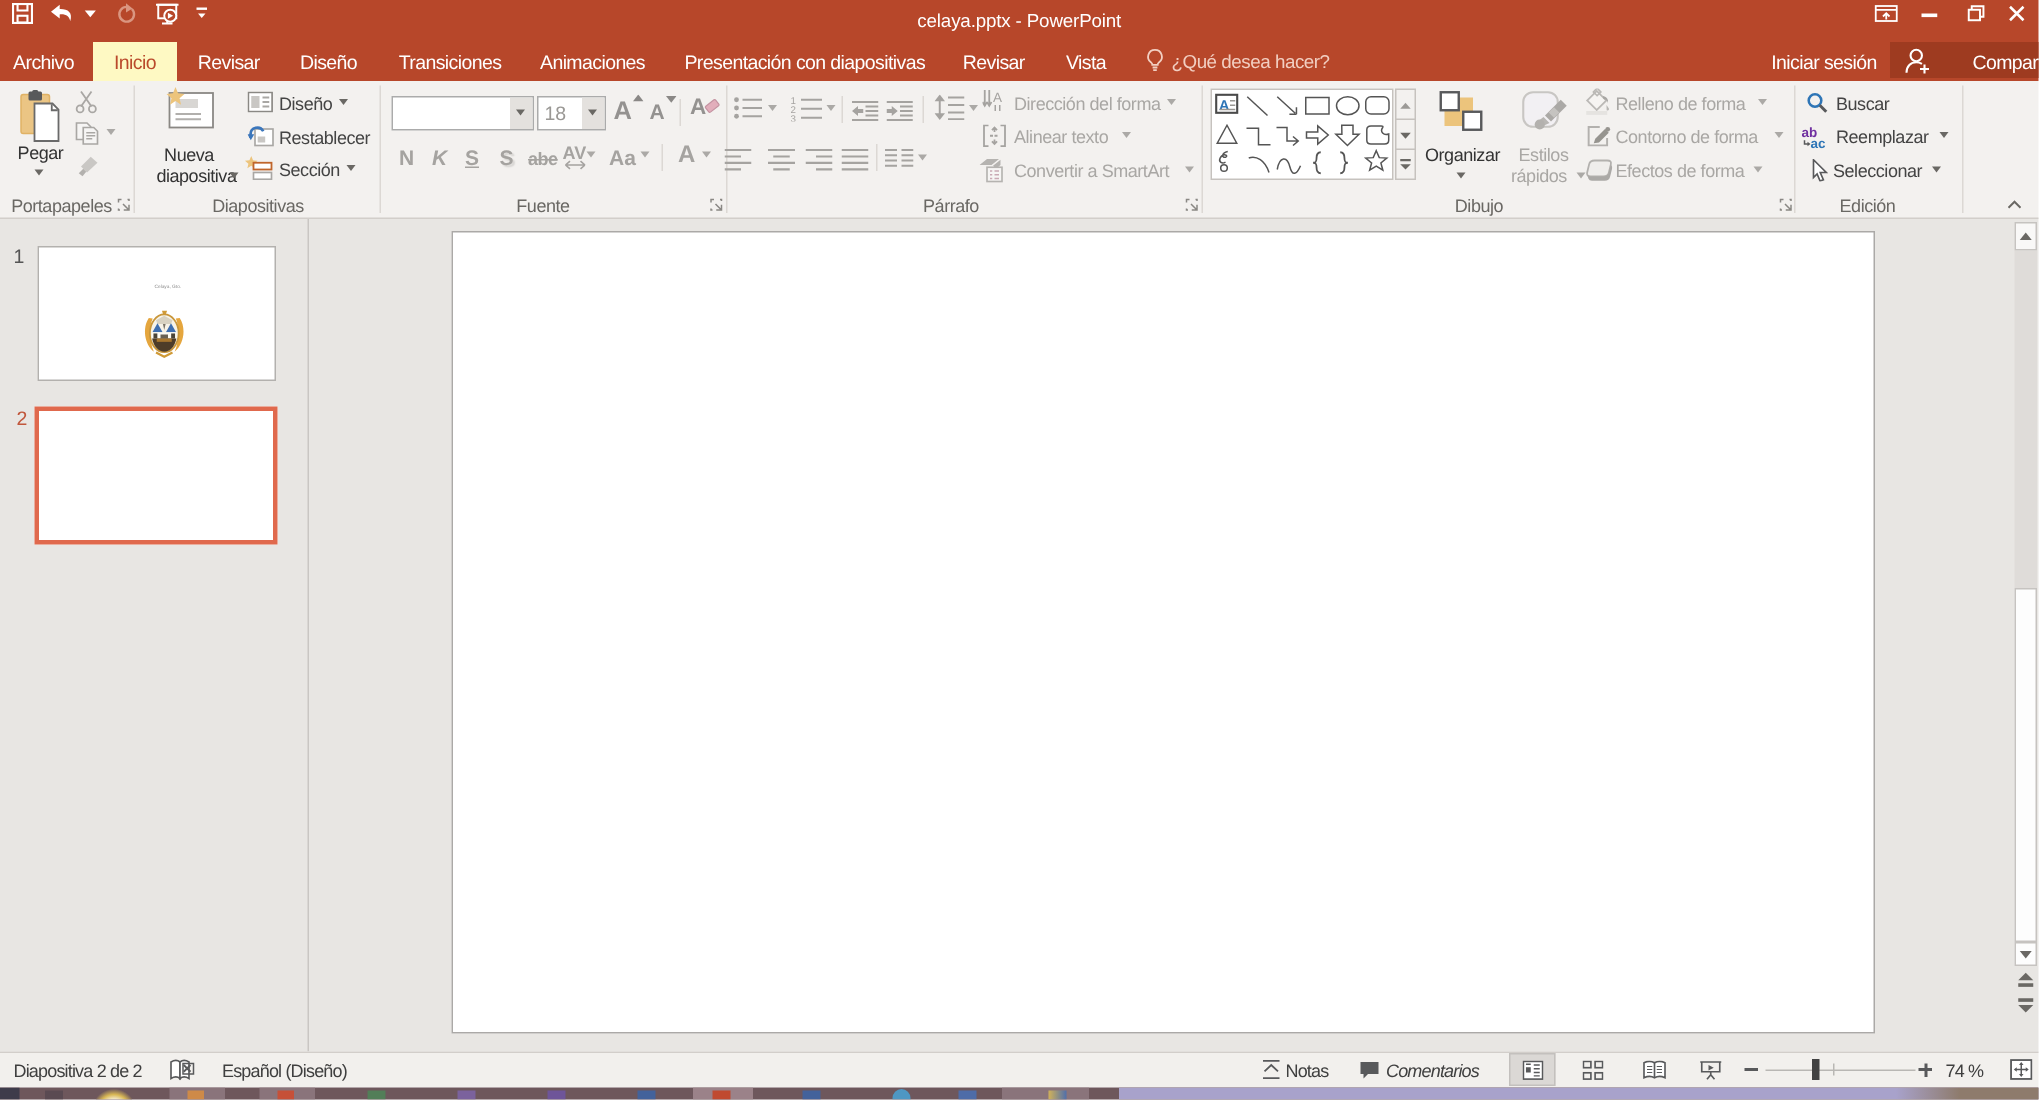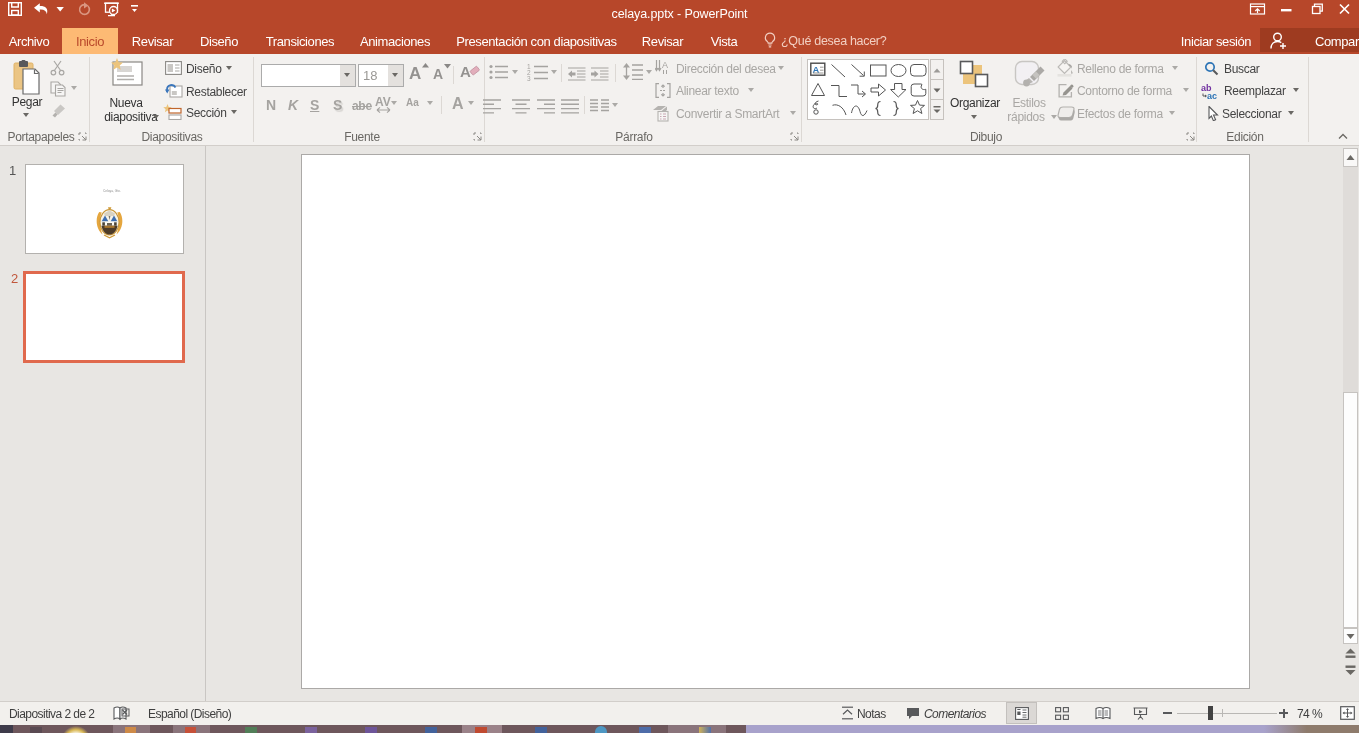--- a/index.html
+++ b/index.html
@@ -4,21 +4,21 @@
 <style>
 * { margin:0; padding:0; box-sizing:border-box; }
 html,body { width:1359px; height:733px; overflow:hidden; font-family:"Liberation Sans", sans-serif; background:#fff; }
 .abs { position:absolute; }
 svg { display:block; }
 
 #titlebar { position:absolute; top:0; left:0; width:1359px; height:28px; background:#B7472A; }
 #tabrow { position:absolute; top:28px; left:0; width:1359px; height:26px; background:#B7472A; }
 #title { position:absolute; top:7px; left:0; width:1359px; text-align:center; color:#fff; font-size:12.5px; letter-spacing:-0.1px; }
 .tab { position:absolute; top:28px; height:26px; line-height:27px; color:#fff; font-size:13px; letter-spacing:-0.4px; text-align:center; }
-.tab.active { background:#fdba74; color:#BA4A2C; }
+.tab.active { background:#fef9c3; color:#BA4A2C; }
 
 #ribbon { position:absolute; top:54px; left:0; width:1359px; height:92px; background:#F3F1EF; border-bottom:1px solid #D2CECA; }
 .gsep { position:absolute; top:3px; width:1px; height:85px; background:#DCD8D4; }
 .glabel { position:absolute; top:76px; font-size:12px; letter-spacing:-0.3px; color:#6A6864; text-align:center; }
 .rtext { position:absolute; font-size:12px; letter-spacing:-0.3px; color:#444; white-space:nowrap; }
 .gtext { color:#A9A7A4; }
 .btxt { position:absolute; font-size:12px; letter-spacing:-0.3px; color:#333; text-align:center; white-space:nowrap; }
 .dd { position:absolute; width:0; height:0; border-left:3.5px solid transparent; border-right:3.5px solid transparent; border-top:4px solid #6A6864; }
 .dd.g { border-top-color:#ABA9A6; }
 .launch { position:absolute; width:11px; height:11px; }
@@ -239,21 +239,21 @@
 <div class="abs" style="left:310px;top:97px;font-size:14px;font-weight:bold;color:#A5A3A0;text-decoration:underline;">S</div>
 <div class="abs" style="left:333px;top:97px;font-size:14px;font-weight:bold;color:#A5A3A0;text-shadow:1.5px 1.5px 1px #D8D6D3;">S</div>
 <div class="abs" style="left:352px;top:99px;font-size:12px;font-weight:bold;color:#A5A3A0;text-decoration:line-through;letter-spacing:-0.3px;">abe</div>
 <div class="abs" style="left:375px;top:95px;font-size:12px;font-weight:bold;color:#A5A3A0;">AV</div>
 <svg class="abs" style="left:375px;top:106px" width="17" height="8" viewBox="0 0 17 8">
   <g stroke="#A5A3A0" stroke-width="1.1" fill="none">
       <path d="M2 4 h13 M2 4 l3-2.6 M2 4 l3 2.6 M15 4 l-3-2.6 M15 4 l-3 2.6"></path>
     </g>
 </svg>
 <div class="dd g" style="left:391px;top:101px;"></div>
-<div class="abs" style="left:406px;top:97px;font-size:10px;font-weight:bold;color:#A5A3A0;">Aa</div>
+<div class="abs" style="left:406px;top:97px;font-size:14px;font-weight:bold;color:#A5A3A0;">Aa</div>
 <div class="dd g" style="left:427px;top:101px;"></div>
 <div class="abs" style="left:453px;top:66px;width:1px;height:18px;background:#DCD8D4;"></div>
 <div class="abs" style="left:441px;top:96px;width:1px;height:18px;background:#DCD8D4;"></div>
 <div class="abs" style="left:452px;top:95px;font-size:16px;font-weight:bold;color:#A5A3A0;">A</div>
 <div class="dd g" style="left:468px;top:101px;"></div>
 <div class="glabel" style="left:310px;top:130px;width:104px;">Fuente</div>
 <svg class="launch" style="left:472px;top:131px" viewBox="0 0 11 11">
   <g stroke="#8A8884" fill="none" stroke-width="1">
       <path d="M2 4 V2 H4 M8 2 h1 v1 M2 8 v1 h1"></path>
       <path d="M5 5 L9 9 M9 5.5 V9 H5.5"></path>
@@ -343,21 +343,21 @@
 <svg class="abs" style="left:655px;top:60px" width="16" height="15" viewBox="0 0 16 15">
   <g stroke="#A5A3A0" stroke-width="1.2" fill="none">
     <path d="M1.5 0 v10 M4.5 0 v10"></path>
       <path d="M0 8 l1.5 2.5 L3 8 M3 8 l1.5 2.5 L6 8" fill="none"></path>
   </g>
   <text x="7" y="8" font-size="9" fill="#A5A3A0" font-family="Liberation Sans">A</text>
   <g stroke="#A5A3A0" stroke-width="1">
       <path d="M8.5 10 v4 M11.5 10 v4"></path>
     </g>
 </svg>
-<div class="rtext gtext" style="left:676px;top:62px;">Dirección del desea</div>
+<div class="rtext gtext" style="left:676px;top:62px;">Dirección del forma</div>
 <div class="dd g" style="left:778px;top:66px;"></div>
 <svg class="abs" style="left:655px;top:83px" width="16" height="15" viewBox="0 0 16 15">
   <g stroke="#A5A3A0" fill="none" stroke-width="1.2">
     <path d="M4 0.6 H1 V14.4 H4 M12 0.6 H15 V14.4 H12"></path>
     <path d="M8 2 v3 M6.3 3.7 L8 2 l1.7 1.7 M8 13 v-3 M6.3 11.3 L8 13 l1.7-1.7"></path>
     <path d="M5 7.5 h6" stroke-dasharray="2 1"></path>
   </g>
 </svg>
 <div class="rtext gtext" style="left:676px;top:84px;">Alinear texto</div>
 <div class="dd g" style="left:748px;top:88px;"></div>

